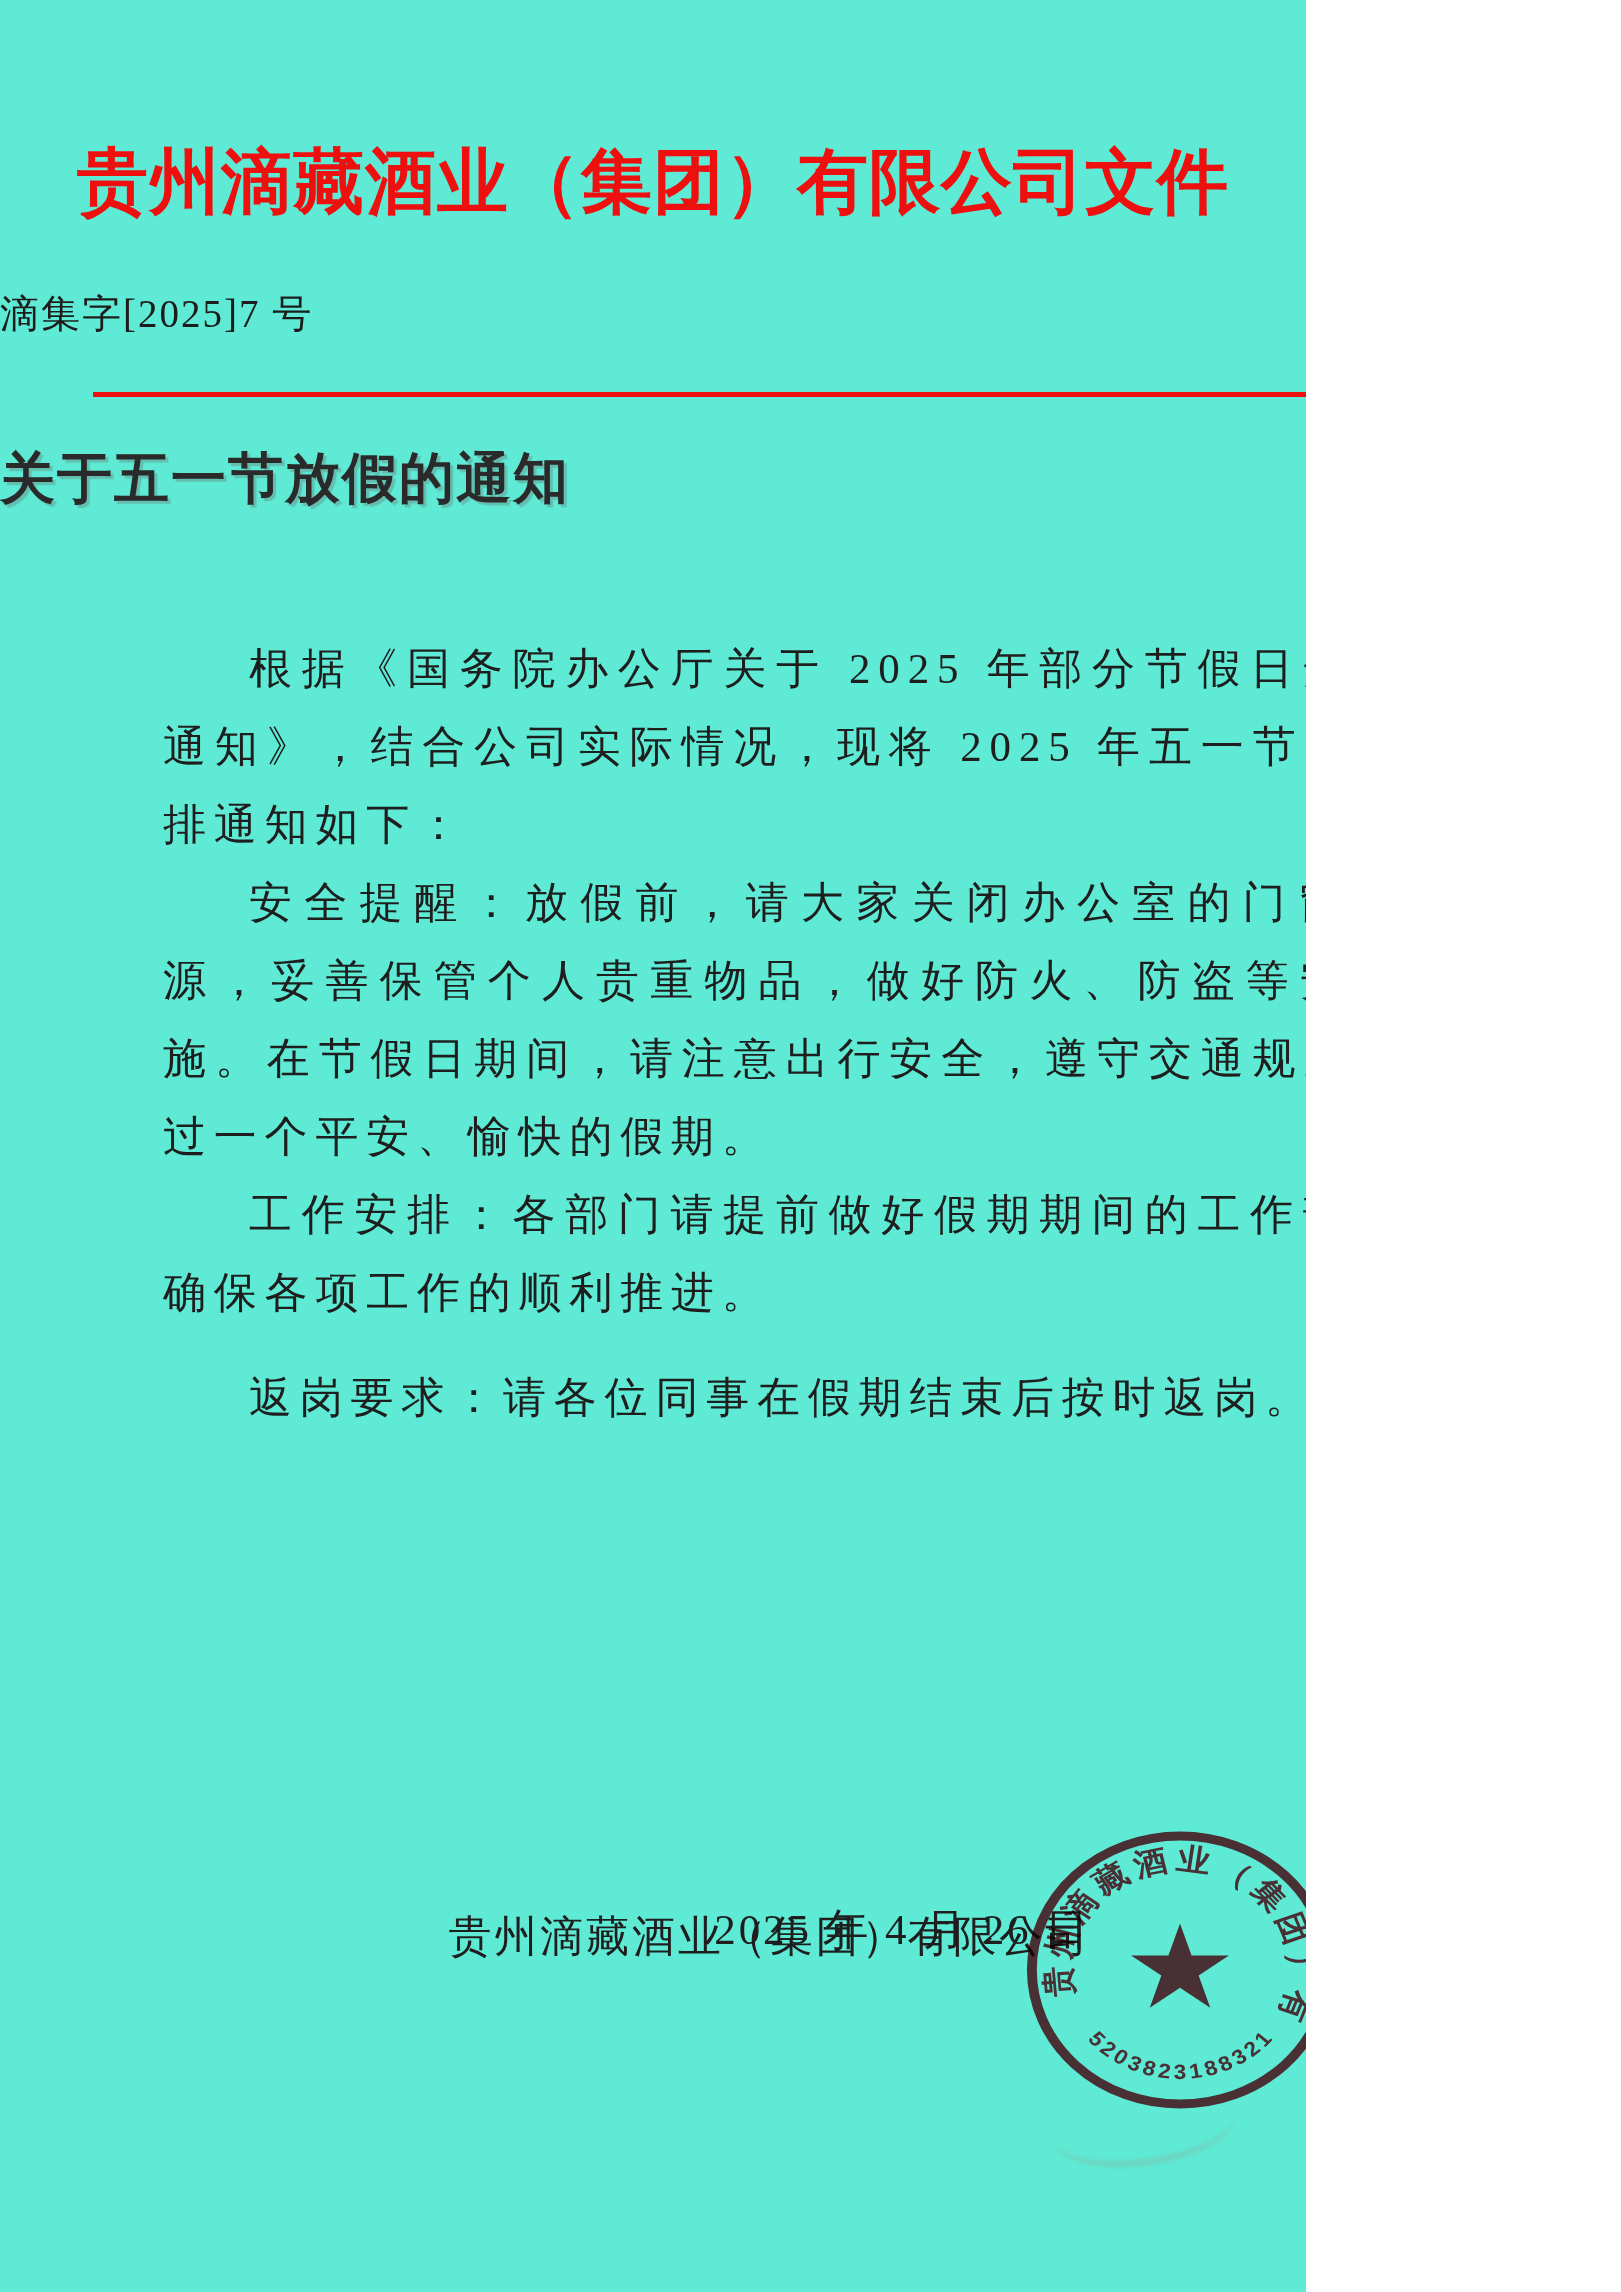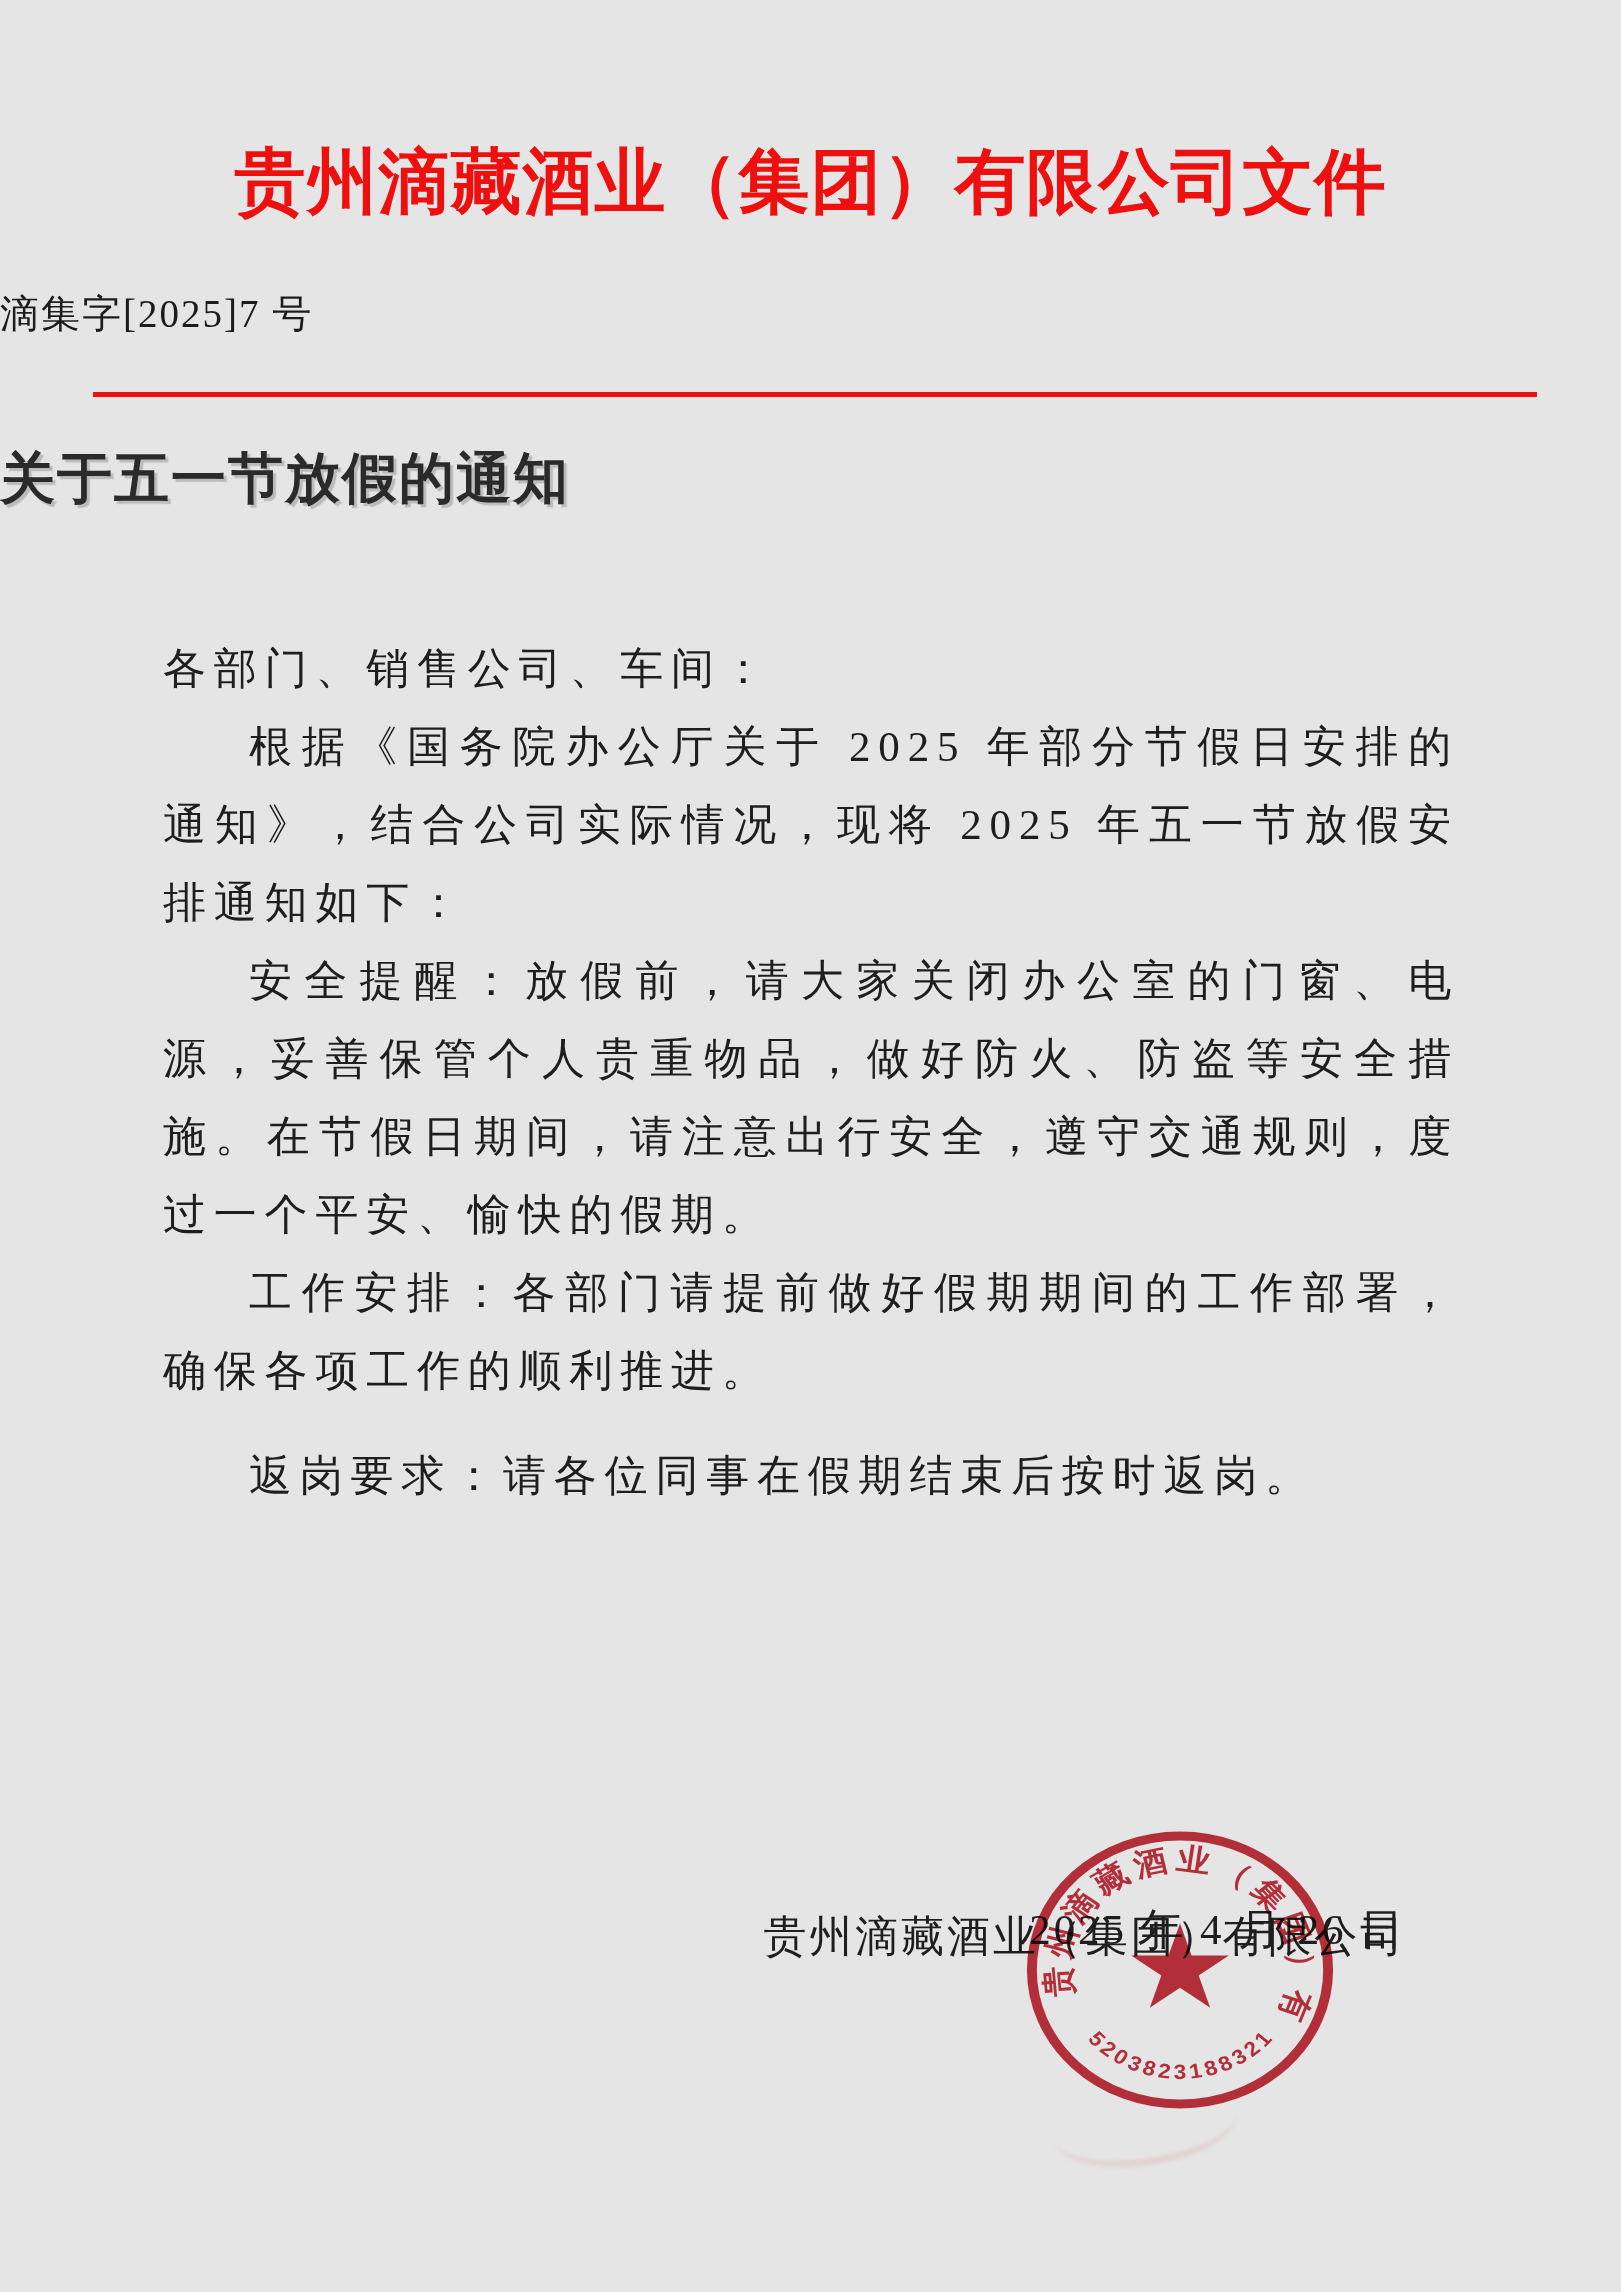--- a/index.html
+++ b/index.html
@@ -1,20 +1,20 @@
 <!DOCTYPE html>
 <html><head>
 <meta charset="utf-8">
 <style>
   html, body { margin: 0; padding: 0; background: #ffffff; }
   .page {
     position: relative;
-    width: 1621px;
+    width: 1306px;
     height: 2293px;
-    background: #e5e5e5;
+    background: #5eead4;
     overflow: hidden;
     font-family: "Liberation Serif", "DejaVu Serif", serif;
   }
   .header-title {
     padding-top: 135px;
     text-align: center;
     font-size: 71px;
     font-weight: bold;
     letter-spacing: 1px;
     white-space: nowrap;
@@ -111,21 +111,20 @@
 
   <div class="header-title" style="color: rgb(238, 15, 15);">贵州滴藏酒业（集团）有限公司文件</div>
 
   <div class="doc-number">滴集字[2025]7 号</div>
 
   <div class="divider" style="background: rgb(238, 15, 15);"></div>
 
   <h1 class="main-title">关于五一节放假的通知</h1>
 
   <div class="body-text">
-    <p class="salutation">各部门、销售公司、车间：</p>
     <p>根据《国务院办公厅关于 2025 年部分节假日安排的通知》，结合公司实际情况，现将 2025 年五一节放假安排通知如下：</p>
     <p>安全提醒：放假前，请大家关闭办公室的门窗、电源，妥善保管个人贵重物品，做好防火、防盗等安全措施。在节假日期间，请注意出行安全，遵守交通规则，度过一个平安、愉快的假期。</p>
     <p>工作安排：各部门请提前做好假期期间的工作部署，确保各项工作的顺利推进。</p>
     <p class="last-para">返岗要求：请各位同事在假期结束后按时返岗。</p>
   </div>
 
   <div class="sig-company">贵州滴藏酒业（集团）有限公司</div>
 
   <div class="sig-date">2025 年 4 月 26 日</div>
 

